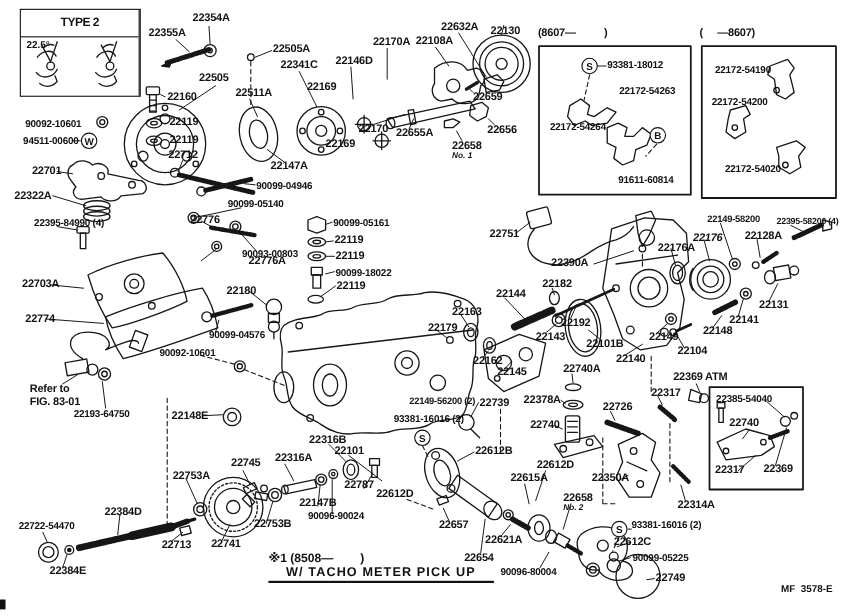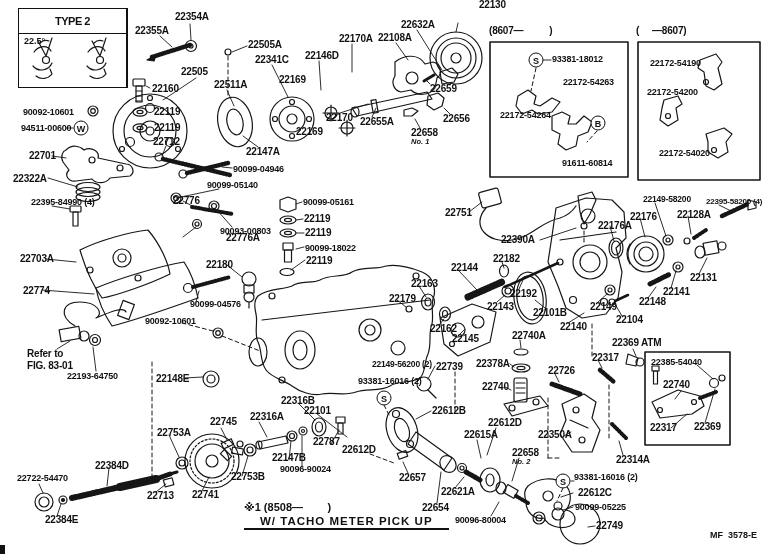--- a/index.html
+++ b/index.html
@@ -386,21 +386,21 @@
 
   <div id="labels">
       <div class="lbl" style="left: 175px; top: 12px;">22354A</div>
       <div class="lbl" style="left: 135px; top: 26px;">22355A</div>
       <div class="lbl" style="left: 248px; top: 40px;">22505A</div>
       <div class="lbl" style="left: 255px; top: 55px;">22341C</div>
       <div class="lbl" style="left: 305px; top: 51px;">22146D</div>
       <div class="lbl" style="left: 339px; top: 34px;">22170A</div>
       <div class="lbl" style="left: 378px; top: 33px;">22108A</div>
       <div class="lbl" style="left: 401px; top: 20px;">22632A</div>
-      <div class="lbl" style="left: 446px; top: 0; margin-left: 33px;">22130</div>
+      <div class="lbl" style="left: 446px; top: 24px;">22130</div>
       <div class="lbl" style="left: 181px; top: 67px;">22505</div>
       <div class="lbl" style="left: 214px; top: 80px;">22511A</div>
       <div class="lbl" style="left: 152px; top: 84px;">22160</div>
       <div class="lbl" style="left: 154px; top: 107px;">22119</div>
       <div class="lbl" style="left: 154px; top: 123px;">22119</div>
       <div class="lbl" style="left: 23px; top: 107px; font-size: 9px;">90092-10601</div>
       <div class="lbl" style="left: 21px; top: 123px; font-size: 9px;">94511-00600</div>
       <div class="lbl" style="left: 29px; top: 151px;">22701</div>
       <div class="lbl" style="left: 13px; top: 174px;">22322A</div>
       <div class="lbl" style="left: 279px; top: 75px;">22169</div>
@@ -434,21 +434,21 @@
       <div class="lbl" style="left: 306px; top: 256px;">22119</div>
       <div class="lbl" style="left: 206px; top: 260px;">22180</div>
       <div class="lbl" style="left: 20px; top: 254px;">22703A</div>
       <div class="lbl" style="left: 23px; top: 286px;">22774</div>
       <div class="lbl" style="left: 190px; top: 299px; font-size: 9px;">90099-04576</div>
       <div class="lbl" style="left: 145px; top: 316px; font-size: 9px;">90092-10601</div>
       <div class="lbl" style="left: 445px; top: 208px;">22751</div>
       <div class="lbl" style="left: 501px; top: 235px;">22390A</div>
       <div class="lbl" style="left: 643px; top: 194px; font-size: 8.5px;">22149-58200</div>
       <div class="lbl" style="left: 706px; top: 197px; font-size: 8px;">22395-58200 (4)</div>
-      <div class="lbl" style="left: 630px; top: 212px;">22176</div>
+      <div class="lbl" style="left: 630px; top: 212px; font-style: italic;">22176</div>
       <div class="lbl" style="left: 677px; top: 210px;">22128A</div>
       <div class="lbl" style="left: 598px; top: 221px;">22176A</div>
       <div class="lbl" style="left: 493px; top: 254px;">22182</div>
       <div class="lbl" style="left: 451px; top: 263px;">22144</div>
       <div class="lbl" style="left: 411px; top: 279px;">22163</div>
       <div class="lbl" style="left: 389px; top: 294px;">22179</div>
       <div class="lbl" style="left: 510px; top: 289px;">22192</div>
       <div class="lbl" style="left: 487px; top: 302px;">22143</div>
       <div class="lbl" style="left: 533px; top: 308px;">22101B</div>
       <div class="lbl" style="left: 430px; top: 324px;">22162</div>
@@ -495,21 +495,21 @@
       <div class="lbl" style="left: 432px; top: 406px;">22612B</div>
       <div class="lbl" style="left: 342px; top: 445px;">22612D</div>
       <div class="lbl" style="left: 488px; top: 418px;">22612D</div>
       <div class="lbl" style="left: 464px; top: 430px;">22615A</div>
       <div class="lbl" style="left: 512px; top: 448px;">22658<span class="sub">No. 2</span></div>
       <div class="lbl" style="left: 399px; top: 473px;">22657</div>
       <div class="lbl" style="left: 441px; top: 487px;">22621A</div>
       <div class="lbl" style="left: 422px; top: 503px;">22654</div>
       <div class="lbl" style="left: 455px; top: 515px; font-size: 9px;">90096-80004</div>
       <div class="lbl" style="left: 574px; top: 472px; font-size: 9px;">93381-16016 (2)</div>
-      <div class="lbl" style="left: 578px; top: 488px;">22612C</div>
+      <div class="lbl" style="left: 558px; top: 488px;">22612C</div>
       <div class="lbl" style="left: 575px; top: 502px; font-size: 9px;">90099-05225</div>
       <div class="lbl" style="left: 596px; top: 521px;">22749</div>
       <div class="badge" style="left: 536px; top: 60px;">S</div>
       <div class="badge" style="left: 598px; top: 123px;">B</div>
       <div class="badge" style="left: 81px; top: 128px;">W</div>
       <div class="badge" style="left: 384px; top: 398px;">S</div>
       <div class="badge" style="left: 563px; top: 481px;">S</div>
     </div>
 
   <div id="footnote">

